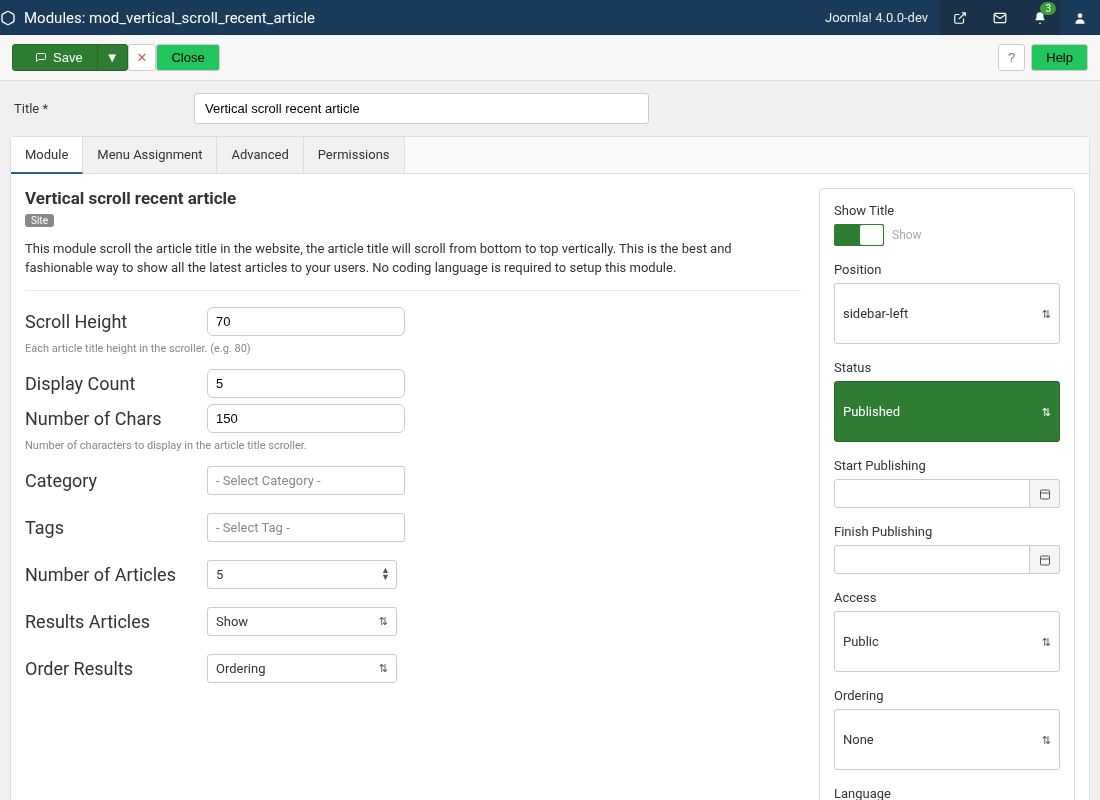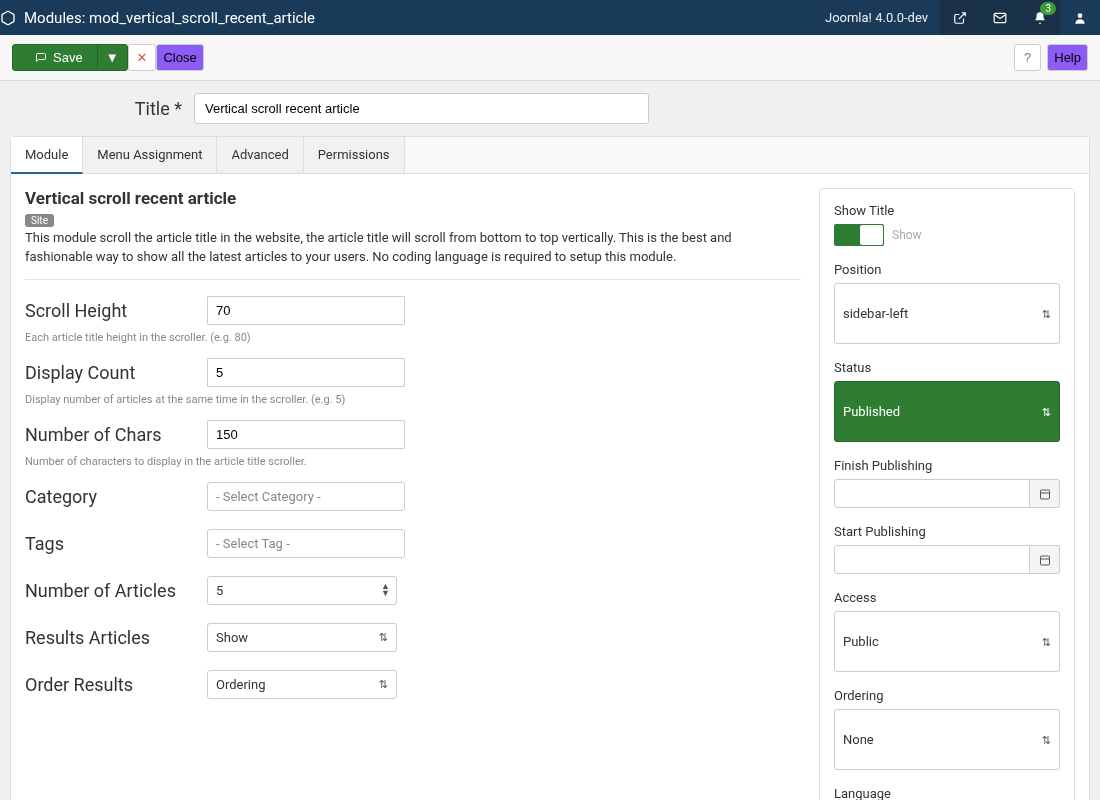--- a/index.html
+++ b/index.html
@@ -8,46 +8,46 @@
 .topbar { background: #1a3a5a; height: 35px; display: flex; align-items: center; color: #fff; }
 .topbar-left { display: flex; align-items: center; gap: 8px; }
 .topbar-title { font-size: 15px; }
 .topbar-right { margin-left: auto; display: flex; align-items: center; height: 100%; }
 .topbar-version { padding: 0 12px; font-size: 13px; color: #eee; }
 .topbar-icon { width: 40px; height: 35px; display: flex; align-items: center; justify-content: center; cursor: pointer; position: relative; background: #19324a; }
 .topbar-icon.light { background: transparent; }
 .badge { position: absolute; top: 2px; right: 4px; background: #3b9c3b; color: #fff; border-radius: 8px; font-size: 10px; padding: 1px 5px; }
 
 .toolbar { background: #f7f7f7; padding: 9px 12px; display: flex; align-items: center; border-bottom: 1px solid #ddd; }
-.btn { display: inline-flex; align-items: center; gap: 6px; padding: 5px 6px; border-radius: 3px; border: 1px solid #ccc; background: #8b5cf6; cursor: pointer; font-size: 13px; }
+.btn { display: inline-flex; align-items: center; gap: 6px; padding: 5px 14px; border-radius: 3px; border: 1px solid #ccc; background: #22c55e; cursor: pointer; font-size: 13px; }
 .btn-save { background: #2f7d32; color: #fff; border-color: #246627; padding: 5px 22px; }
 .btn-caret { background: #2f7d32; color: #fff; border-color: #246627; border-left: 1px solid #246627; padding: 5px 8px; border-radius: 0 3px 3px 0; margin-left: -9px; }
 .btn-close-x { background: #fff; border: 1px solid #ccc; color: #d9534f; padding: 5px 8px; }
 .toolbar-right { margin-left: auto; display: flex; gap: 6px; }
 .btn-help-icon { background: #fff; border: 1px solid #ccc; padding: 5px 9px; color: #777; }
 
 .title-row { padding: 12px 14px; display: flex; align-items: center; gap: 12px; }
-.title-label { width: 168px; font-size: 18px; text-align: right; }
+.title-label { width: 168px; font-size: 13px; }
 .title-input { width: 455px; padding: 7px 10px; border: 1px solid #ccc; border-radius: 3px; font-size: 13px; }
 
 .page-wrap { margin: 0 10px 10px 10px; border: 1px solid #ddd; border-radius: 4px; background: #fff; }
 .tabs { display: flex; border-bottom: 1px solid #ddd; background: #f9f9f9; }
 .tab { padding: 10px 14px; cursor: pointer; border-right: 1px solid #ddd; background: #f1f1f1; }
 .tab.active { background: #fff; border-bottom: 2px solid #2a6496; margin-bottom: -1px; }
 .tab-content { display: flex; gap: 18px; padding: 14px; }
 
 .main-col { flex: 1; }
 .module-heading { font-size: 17px; font-weight: bold; margin-bottom: 4px; }
-.site-badge { display: inline-block; background: #888; color: #fff; font-size: 10px; padding: 1px 6px; border-radius: 3px; margin-bottom: 2px; }
+.site-badge { display: inline-block; background: #888; color: #fff; font-size: 10px; padding: 1px 6px; border-radius: 3px; margin-bottom: 13px; }
 .module-desc { font-size: 13px; line-height: 1.45; margin-bottom: 12px; }
 .hr { border: none; border-top: 1px solid #e5e5e5; margin: 12px 0 16px 0; }
 
 .form-row { display: flex; align-items: center; margin-bottom: 6px; }
 .form-row label { width: 182px; font-size: 18px; }
-.form-row input[type=text], .form-row input[type=number] { width: 198px; padding: 6px 8px; border: 1px solid #ccc; border-radius: 1px; font-size: 13px; }
+.form-row input[type=text], .form-row input[type=number] { width: 198px; padding: 6px 8px; border: 1px solid #ccc; border-radius: 6px; font-size: 13px; }
 .form-row .sel { width: 198px; padding: 6px 8px; border: 1px solid #ccc; border-radius: 3px; font-size: 13px; background: #fff; color: #888; position: relative; }
 .form-row .sel.dark { color: #333; }
 .form-help { font-size: 11px; color: #888; margin: 0 0 14px 0; }
 .spacer-row { margin-bottom: 18px; }
 .caret-r { position: absolute; right: 8px; top: 50%; transform: translateY(-50%); color: #555; font-size: 11px; }
 .spinner { position: absolute; right: 6px; top: 50%; transform: translateY(-50%); font-size: 9px; color: #555; line-height: 7px; }
 
 .side-col { width: 256px; border: 1px solid #ddd; border-radius: 4px; padding: 14px; }
 .side-group { margin-bottom: 16px; }
 .side-label { font-size: 13px; margin-bottom: 6px; display: block; }
@@ -149,21 +149,20 @@
       <div class="form-row">
         <label>Scroll Height</label>
         <input type="text" value="70" style="">
       </div>
       <p class="form-help">Each article title height in the scroller. (e.g. 80)</p>
 
       <div class="form-row">
         <label>Display Count</label>
         <input type="text" value="5" style="">
       </div>
-      <p class="form-help">Display number of articles at the same time in the scroller. (e.g. 5)</p>
 
       <div class="form-row">
         <label>Number of Chars</label>
         <input type="text" value="150" style="">
       </div>
       <p class="form-help">Number of characters to display in the article title scroller.</p>
 
       <div class="form-row spacer-row">
         <label>Category</label>
         <div class="sel"><span>- Select Category -</span></div>
@@ -202,53 +201,53 @@
       </div>
 
       <div class="side-group">
         <label class="side-label">Position</label>
         <div class="side-select"><span>sidebar-left</span><span class="caret-r">⇅</span></div>
       </div>
 
       <div class="side-group">
         <label class="side-label">Status</label>
         <div class="side-select green"><span>Published</span><span class="caret-r" style="color:#fff">⇅</span></div>
+      </div>
+
+      <div class="side-group">
+        <label class="side-label">Start Publishing</label>
+        <div class="side-input-group">
+          <input class="side-input" type="text" value="" style="">
+          <div class="side-cal">
+              <span>
+                <svg width="12" height="12" viewBox="0 0 24 24" fill="none" stroke="#555" stroke-width="2">
+                  <rect x="3" y="4" width="18" height="18" rx="2"></rect>
+                  <line x1="3" y1="10" x2="21" y2="10"></line>
+                </svg>
+              </span>
+            </div>
+        </div>
       </div>
 
       <div class="side-group">
         <label class="side-label">Finish Publishing</label>
         <div class="side-input-group">
           <input class="side-input" type="text" value="" style="">
           <div class="side-cal">
               <span>
                 <svg width="12" height="12" viewBox="0 0 24 24" fill="none" stroke="#555" stroke-width="2">
                   <rect x="3" y="4" width="18" height="18" rx="2"></rect>
                   <line x1="3" y1="10" x2="21" y2="10"></line>
                 </svg>
               </span>
             </div>
         </div>
       </div>
 
       <div class="side-group">
-        <label class="side-label">Start Publishing</label>
-        <div class="side-input-group">
-          <input class="side-input" type="text" value="" style="">
-          <div class="side-cal">
-              <span>
-                <svg width="12" height="12" viewBox="0 0 24 24" fill="none" stroke="#555" stroke-width="2">
-                  <rect x="3" y="4" width="18" height="18" rx="2"></rect>
-                  <line x1="3" y1="10" x2="21" y2="10"></line>
-                </svg>
-              </span>
-            </div>
-        </div>
-      </div>
-
-      <div class="side-group">
         <label class="side-label">Access</label>
         <div class="side-select"><span>Public</span><span class="caret-r">⇅</span></div>
       </div>
 
       <div class="side-group">
         <label class="side-label">Ordering</label>
         <div class="side-select"><span>None</span><span class="caret-r">⇅</span></div>
       </div>
 
       <div class="side-group">

